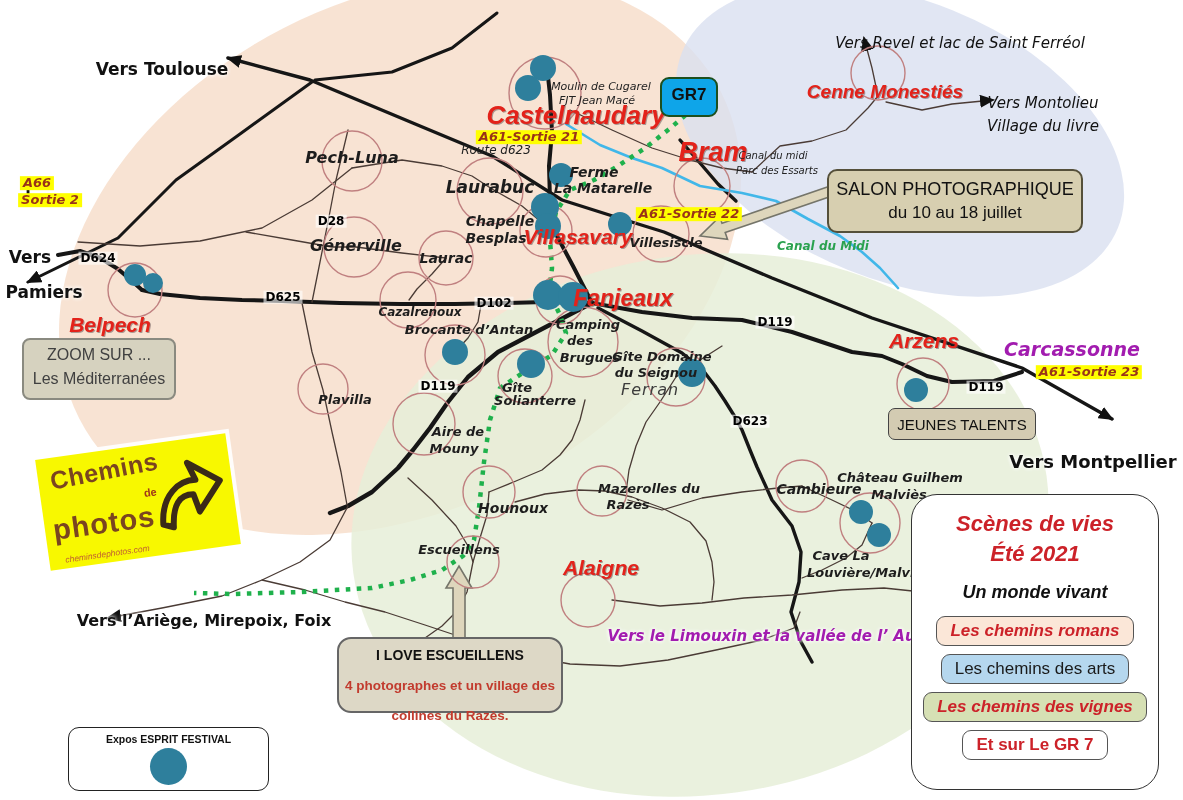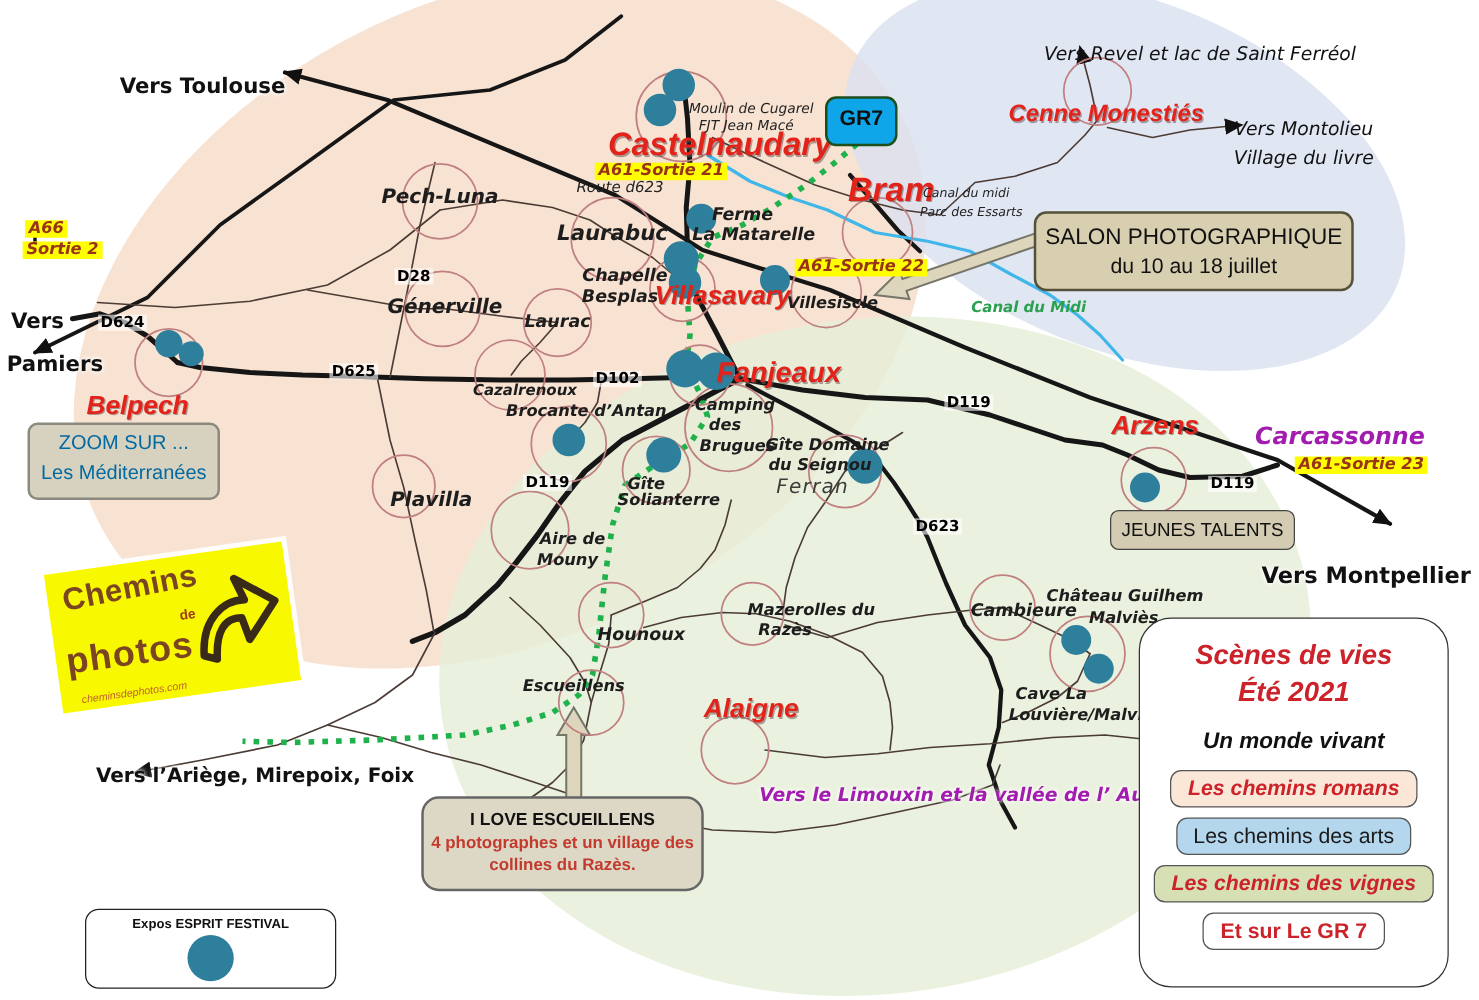--- a/index.html
+++ b/index.html
@@ -20,28 +20,28 @@
   .it{color:#111;font-style:italic;font-weight:500;}
   .exit{background:#ffff00;color:#993318;font-weight:bold;font-style:italic;padding:0 3px;}
   .canal-label{color:#2aa14f;font-weight:bold;font-style:italic;}
 
   .co{position:absolute;z-index:4;text-align:center;box-sizing:border-box;}
   .salon{left:827px;top:169px;width:256px;height:64px;background:#d7cfb0;border:2px solid #55503a;
          border-radius:10px;color:#111;}
   .salon .l1{font-size:18px;margin-top:8px;}
   .salon .l2{font-size:17px;margin-top:3px;}
   .zoomsur{left:22px;top:338px;width:154px;height:62px;background:#d6d2bf;border:2px solid #8a8a80;
-           border-radius:8px;color:#0369a1;}
+           border-radius:8px;color:#404040;}
   .zoomsur div{font-size:16px;margin-top:6px;}
   .jeunes{left:888px;top:408px;width:148px;height:32px;background:#d3cbb2;border:1.6px solid #444;
           border-radius:7px;font-size:15px;line-height:31px;color:#111;}
   .ilove{left:337px;top:637px;width:226px;height:76px;background:#ddd8c6;border:2.5px solid #666;
          border-radius:14px;}
   .ilove .t{font-size:14px;font-weight:bold;color:#111;margin-top:8px;}
-  .ilove .r{font-size:13.5px;font-weight:bold;color:#c23b2e;margin-top:3px;}
+  .ilove .r{font-size:13.5px;font-weight:bold;color:#c23b2e;margin-top:15px;}
   .badge-gr7{position:absolute;z-index:4;left:660px;top:77px;width:54px;height:36px;background:#0ea5e9;
              border:2.5px solid #1d4f1d;border-radius:9px;text-align:center;font-size:17px;
              font-weight:bold;color:#111;line-height:32px;}
   .panel{position:absolute;z-index:4;left:911px;top:494px;width:248px;height:296px;background:#fff;
          border:1.6px solid #333;border-radius:26px;text-align:center;box-sizing:border-box;}
   .p-t1{font-size:22px;font-weight:bold;font-style:italic;color:#cc2229;margin-top:4px;}
   .p-t1.first{margin-top:16px;}
   .p-sub{font-size:18px;font-weight:bold;font-style:italic;color:#111;margin-top:15px;}
   #panel-items{margin-top:13px;}
   .p-item{display:block;width:fit-content;margin:8px auto 0;border:1.5px solid #555;border-radius:9px;
@@ -200,21 +200,21 @@
       <span class="lbl place" style="left: 580px; top: 341px; font-size: 13px;">des</span>
       <span class="lbl place" style="left: 590px; top: 358px; font-size: 13px;">Brugues</span>
       <span class="lbl place" style="left: 469px; top: 330px; font-size: 13px;">Brocante d’Antan</span>
       <span class="lbl place" style="left: 662px; top: 357px; font-size: 13px;">Gîte Domaine</span>
       <span class="lbl place" style="left: 656px; top: 373px; font-size: 13px;">du Seignou</span>
       <span class="lbl ferran" style="left: 650px; top: 390px; font-size: 16px;">Ferran</span>
       <span class="lbl place" style="left: 517px; top: 388px; font-size: 13px;">Gîte</span>
       <span class="lbl place" style="left: 535px; top: 401px; font-size: 13px;">Solianterre</span>
       <span class="lbl place" style="left: 458px; top: 432px; font-size: 13px;">Aire de</span>
       <span class="lbl place" style="left: 454px; top: 449px; font-size: 13px;">Mouny</span>
-      <span class="lbl place" style="left: 345px; top: 400px; font-size: 16px;">Plavilla</span>
+      <span class="lbl place" style="left: 345px; top: 400px; font-size: 13px;">Plavilla</span>
       <span class="lbl place" style="left: 513px; top: 508px; font-size: 14px;">Hounoux</span>
       <span class="lbl place" style="left: 649px; top: 489px; font-size: 13px;">Mazerolles du</span>
       <span class="lbl place" style="left: 628px; top: 505px; font-size: 13px;">Razès</span>
       <span class="lbl place" style="left: 459px; top: 550px; font-size: 13px;">Escueillens</span>
       <span class="lbl place" style="left: 819px; top: 489px; font-size: 14px;">Cambieure</span>
       <span class="lbl place" style="left: 900px; top: 478px; font-size: 13px; font-style: italic;">Château Guilhem</span>
       <span class="lbl place" style="left: 871px; top: 495px; font-size: 13px; margin-left: 28px;">Malviès</span>
       <span class="lbl place" style="left: 841px; top: 556px; font-size: 13px;">Cave La</span>
       <span class="lbl place" style="left: 869px; top: 573px; font-size: 13px;">Louvière/Malviès</span>
       <span class="lbl road" style="left: 98px; top: 258px; font-size: 12px;">D624</span>

